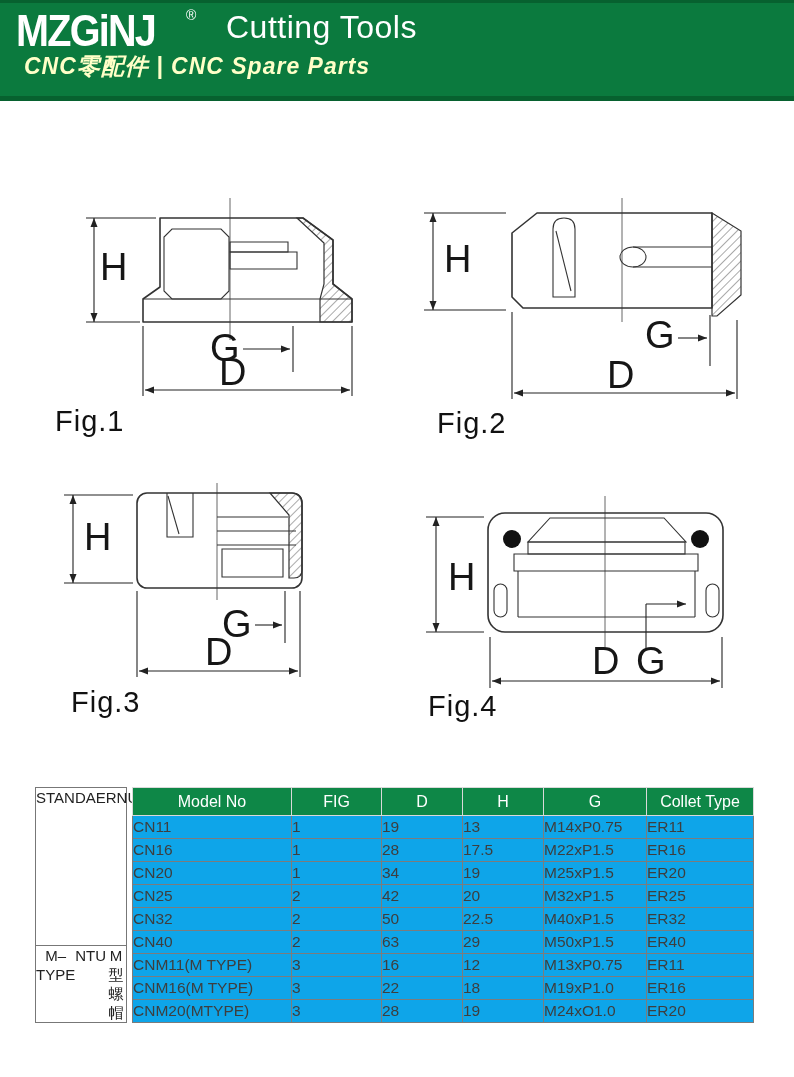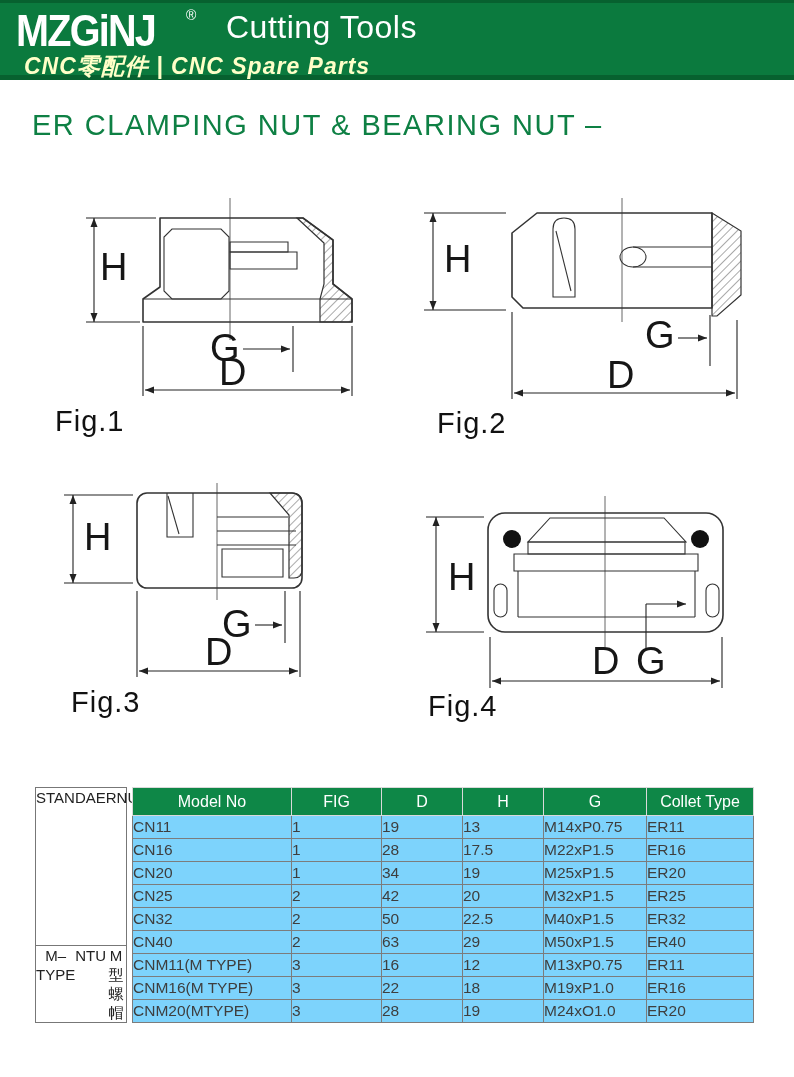--- a/index.html
+++ b/index.html
@@ -1,20 +1,20 @@
 <!DOCTYPE html>
 <html style="--banner_green: #0B7A3E; --banner_edge: #07612F; --subtitle_yellow: #FFFFC8; --title_green: #0E8044; --table_header_green: #0E8747;"><head>
 <meta charset="utf-8">
 <style>
   html,body{margin:0;padding:0;background:#ffffff;}
   .page{position:relative;width:794px;height:1077px;background:#fff;overflow:hidden;
         font-family:"Liberation Sans",sans-serif;}
 
   
-  .banner{position:absolute;left:0;top:0;width:794px;height:80px;box-sizing:border-box;
+  .banner{position:absolute;left:0;top:0;width:794px;height:101px;box-sizing:border-box;
           background:var(--banner_green,#0B7A3E);
           border-top:3px solid var(--banner_edge,#07612F);
           border-bottom:5px solid var(--banner_edge,#07612F);}
   .logo{position:absolute;left:16px;top:2px;color:#fff;font-size:45px;font-weight:bold;
         letter-spacing:-2px;transform:scaleX(.88);transform-origin:0 50%;white-space:nowrap;}
   .reg{position:absolute;left:186px;top:4px;color:#fff;font-size:14px;}
   .brand-suffix{position:absolute;left:226px;top:6px;color:#fff;font-size:32px;font-weight:normal;
         letter-spacing:.5px;white-space:nowrap;}
   .banner-sub{position:absolute;left:24px;top:48px;color:var(--subtitle_yellow,#FFFFC8);
         font-size:23px;font-weight:bold;font-style:italic;letter-spacing:1px;white-space:nowrap;}
@@ -36,21 +36,21 @@
   .darkfill{fill:#111;stroke:none;}
 
   
   .spec{position:absolute;left:35px;top:787px;display:flex;align-items:stretch;}
   .group-col{width:92px;box-sizing:border-box;border:1px solid #777;margin-right:5px;
              display:flex;flex-direction:column;background:#fff;}
   .group-cell{display:flex;flex-direction:row;justify-content:space-between;text-align:center;
               font-size:15px;color:#222;line-height:19px;}
   .group-cell.g0{height:157px;border-bottom:1px solid #777;}
   .group-cell.g1{flex:1;}
-  table.main{border-collapse:collapse;table-layout:fixed;width:615px;background:#7dd3fc;}
+  table.main{border-collapse:collapse;table-layout:fixed;width:615px;background:#0ea5e9;}
   table.main th{background:var(--table_header_green,#0E8747);color:#fff;font-weight:normal;
                 font-size:16px;height:27px;border:1px solid #D9D9D9;padding:0;}
   table.main td{border:1px solid #7C7C7C;font-size:15.5px;color:#3E3E3E;
                 height:20.6px;padding:0;line-height:1;}
   .c0{width:158px;} .c1{width:89px;} .c2{width:80px;} .c3{width:80px;} .c4{width:102px;} .c5{width:106px;}
 </style>
 </head>
 <body>
 
 <div class="page">
@@ -67,21 +67,20 @@
   </svg>
 
   <header class="banner">
     <span class="logo">MZGiNJ</span>
     <span class="reg">®</span>
     <span class="brand-suffix">Cutting Tools</span>
     <div class="banner-sub">CNC零配件 | CNC Spare Parts</div>
   </header>
 
   <section class="title">
-    <div class="title-line1">ER CLAMPING NUT &amp; BEARING NUT –</div>
   </section>
 
   <svg class="fig" style="left:35px;top:195px" width="335" height="250" viewBox="35 195 335 250">
     <line class="cl" x1="230" y1="198" x2="230" y2="340"></line>
     <path class="hatchpoly" d="M297,218 L303,218 L333,240 L333,284 L352,299 L352,322 L320,322 L320,299 L324,284 L324,243 Z"></path>
     <path class="ln" d="M160,218 L303,218 L333,240 L333,284 L352,299 L352,322 L143,322 L143,299 L160,287 Z"></path>
     <line class="ln2" x1="143" y1="299" x2="352" y2="299"></line>
     <path class="ln2" d="M172,229 L221,229 L229,237 L229,291 L221,299 L172,299 L164,291 L164,237 Z"></path>
     <path class="ln2" d="M230,242 L288,242 L288,252 L230,252 Z"></path>
     <path class="ln2" d="M230,252 L297,252 L297,269 L230,269 Z"></path>

